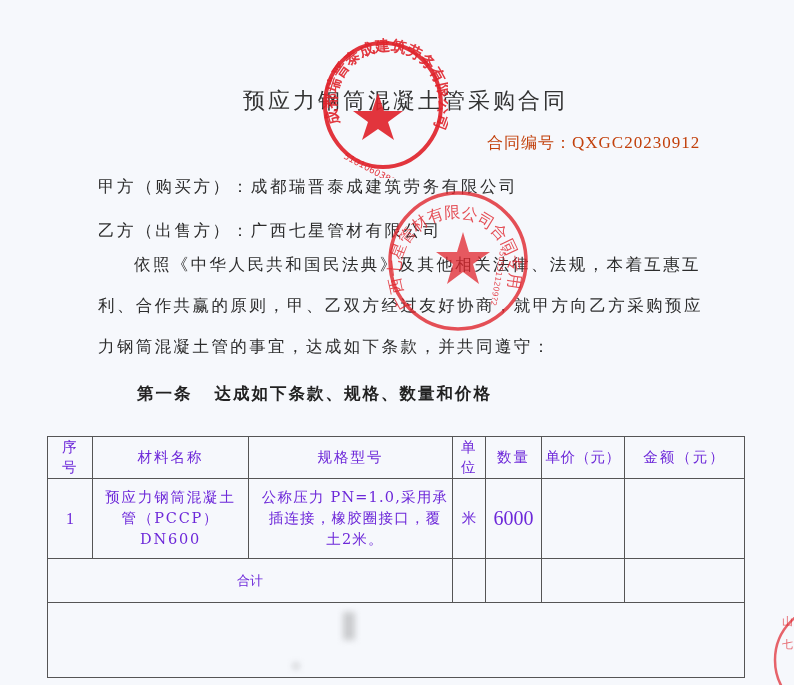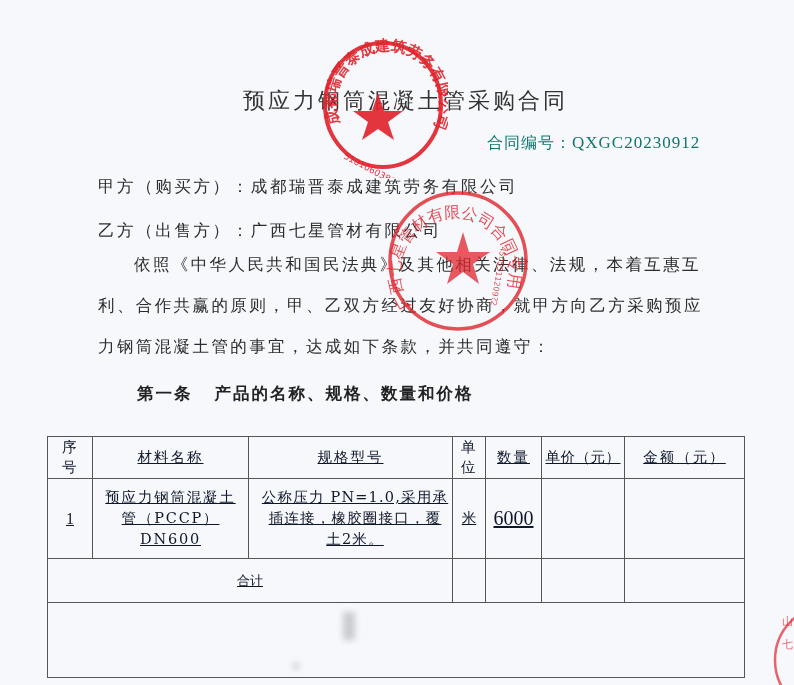--- a/index.html
+++ b/index.html
@@ -5,32 +5,32 @@
   html, body { margin: 0; padding: 0; }
   body {
     width: 794px; height: 685px; overflow: hidden; position: relative;
     background: #f6f8fc;
     font-family: "DejaVu Serif", "Liberation Serif", serif;
     color: #2a2a2a;
   }
   .page { position: absolute; left: 0; top: 0; width: 794px; height: 685px; }
   .abs { position: absolute; white-space: nowrap; }
   .title { left: 243px; top: 86px; font-size: 22px; letter-spacing: 3px; color: #333; }
-  .contract-no { left: 487px; top: 133px; font-size: 16px; letter-spacing: 1px; color: #0f766e; }
+  .contract-no { left: 487px; top: 133px; font-size: 16px; letter-spacing: 1px; color: #c2410c; }
   .party { font-size: 16.5px; letter-spacing: 2.6px; color: #2d2d2d; text-align: center; }
   .partyA { left: 98px; top: 176px; }
   .partyB { left: 98px; top: 220px; }
   .para { left: 98px; top: 244px; width: 620px; font-size: 16.5px; line-height: 41px; letter-spacing: 2.4px; color: #2d2d2d; white-space: normal; text-indent: 36px; }
   .article { left: 137px; top: 383px; font-size: 16.5px; letter-spacing: 2px; color: #222; font-weight: bold; }
   .article span.gap { display: inline-block; width: 22px; }
 
   table.items {
     position: absolute; left: 47px; top: 436px; width: 697px;
     border-collapse: collapse; table-layout: fixed;
-    font-size: 14.5px; color: #0f172a; text-decoration: underline;
+    font-size: 14.5px; color: #6d28d9;
   }
   table.items td, table.items th {
     border: 1.3px solid #555; text-align: center; vertical-align: middle;
     font-weight: normal; padding: 0 3px; line-height: 21px;
   }
   .hdr th { height: 40px; letter-spacing: 2px; }
   .row1 td { height: 79px; }
   .row-total td { height: 43px; }
   .row-blank td { height: 74px; }
   .spec { text-align: center; padding-left: 12px !important; letter-spacing: 1.2px; }
@@ -54,21 +54,21 @@
     <span>甲方（购买方）：</span><span>成都瑞晋泰成建筑劳务有限公司</span>
   </div>
 
   <div class="abs party partyB">
     <span>乙方（出售方）：</span><span>广西七星管材有限公司</span>
   </div>
 
   <div class="abs para">依照《中华人民共和国民法典》及其他相关法律、法规，本着互惠互利、合作共赢的原则，甲、乙双方经过友好协商，就甲方向乙方采购预应力钢筒混凝土管的事宜，达成如下条款，并共同遵守：</div>
 
   <div class="abs article">
-    <span>第一条</span><span class="gap"></span><span>产品的名称、规格、数量和价格</span>
+    <span>第一条</span><span class="gap"></span><span>达成如下条款、规格、数量和价格</span>
   </div>
 
   <table class="items">
     <colgroup>
       <col style="width:45px">
         <col style="width:156px">
         <col style="width:204px">
         <col style="width:33px">
         <col style="width:56px">
         <col style="width:83px">

